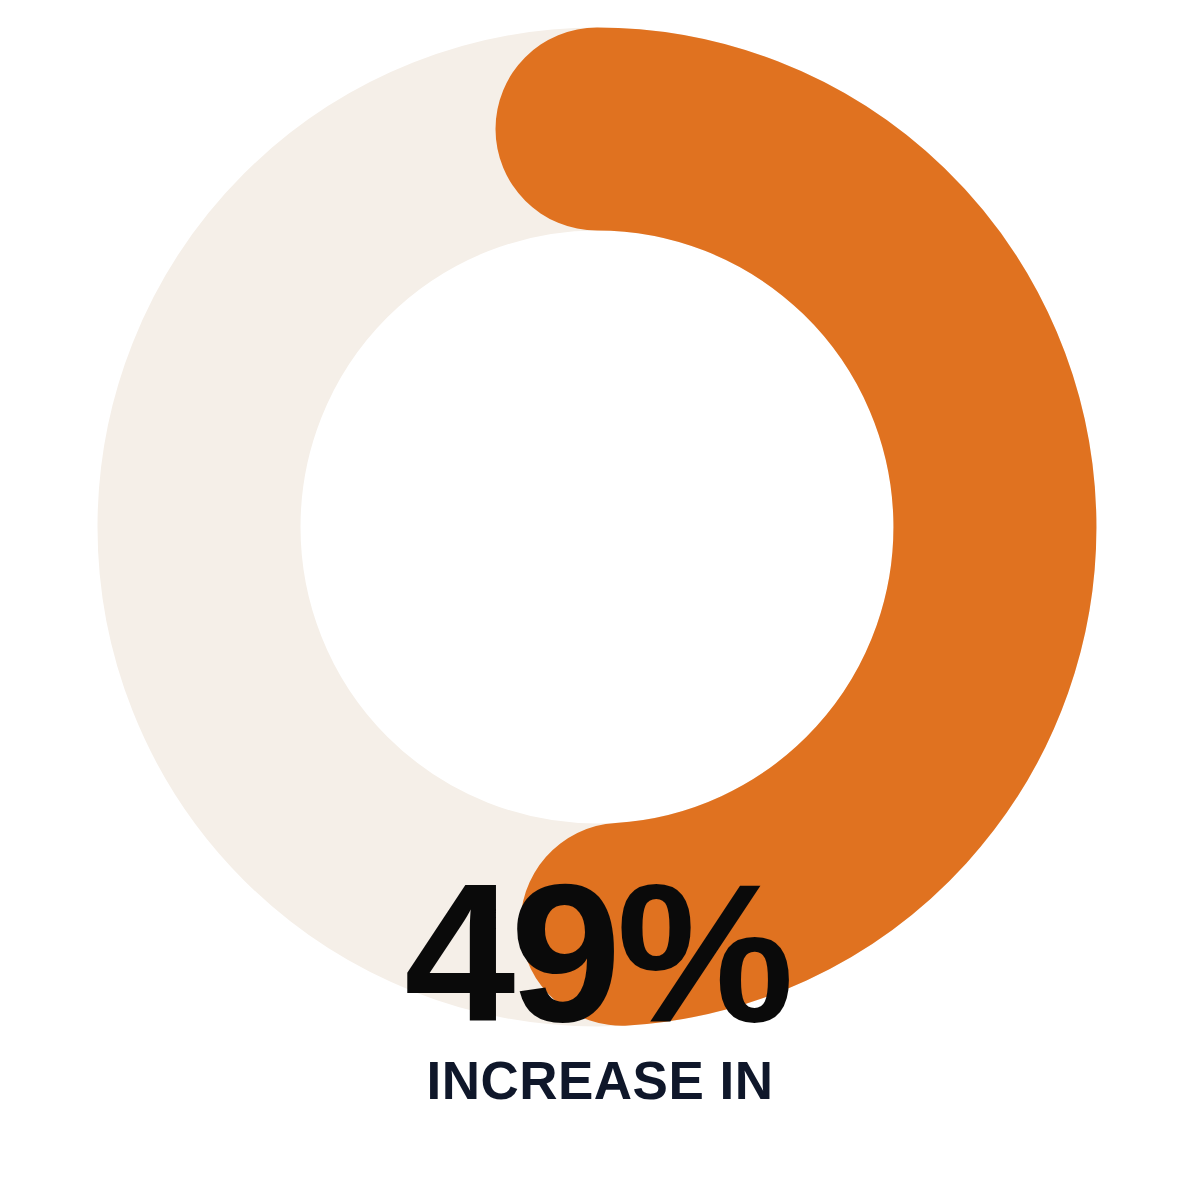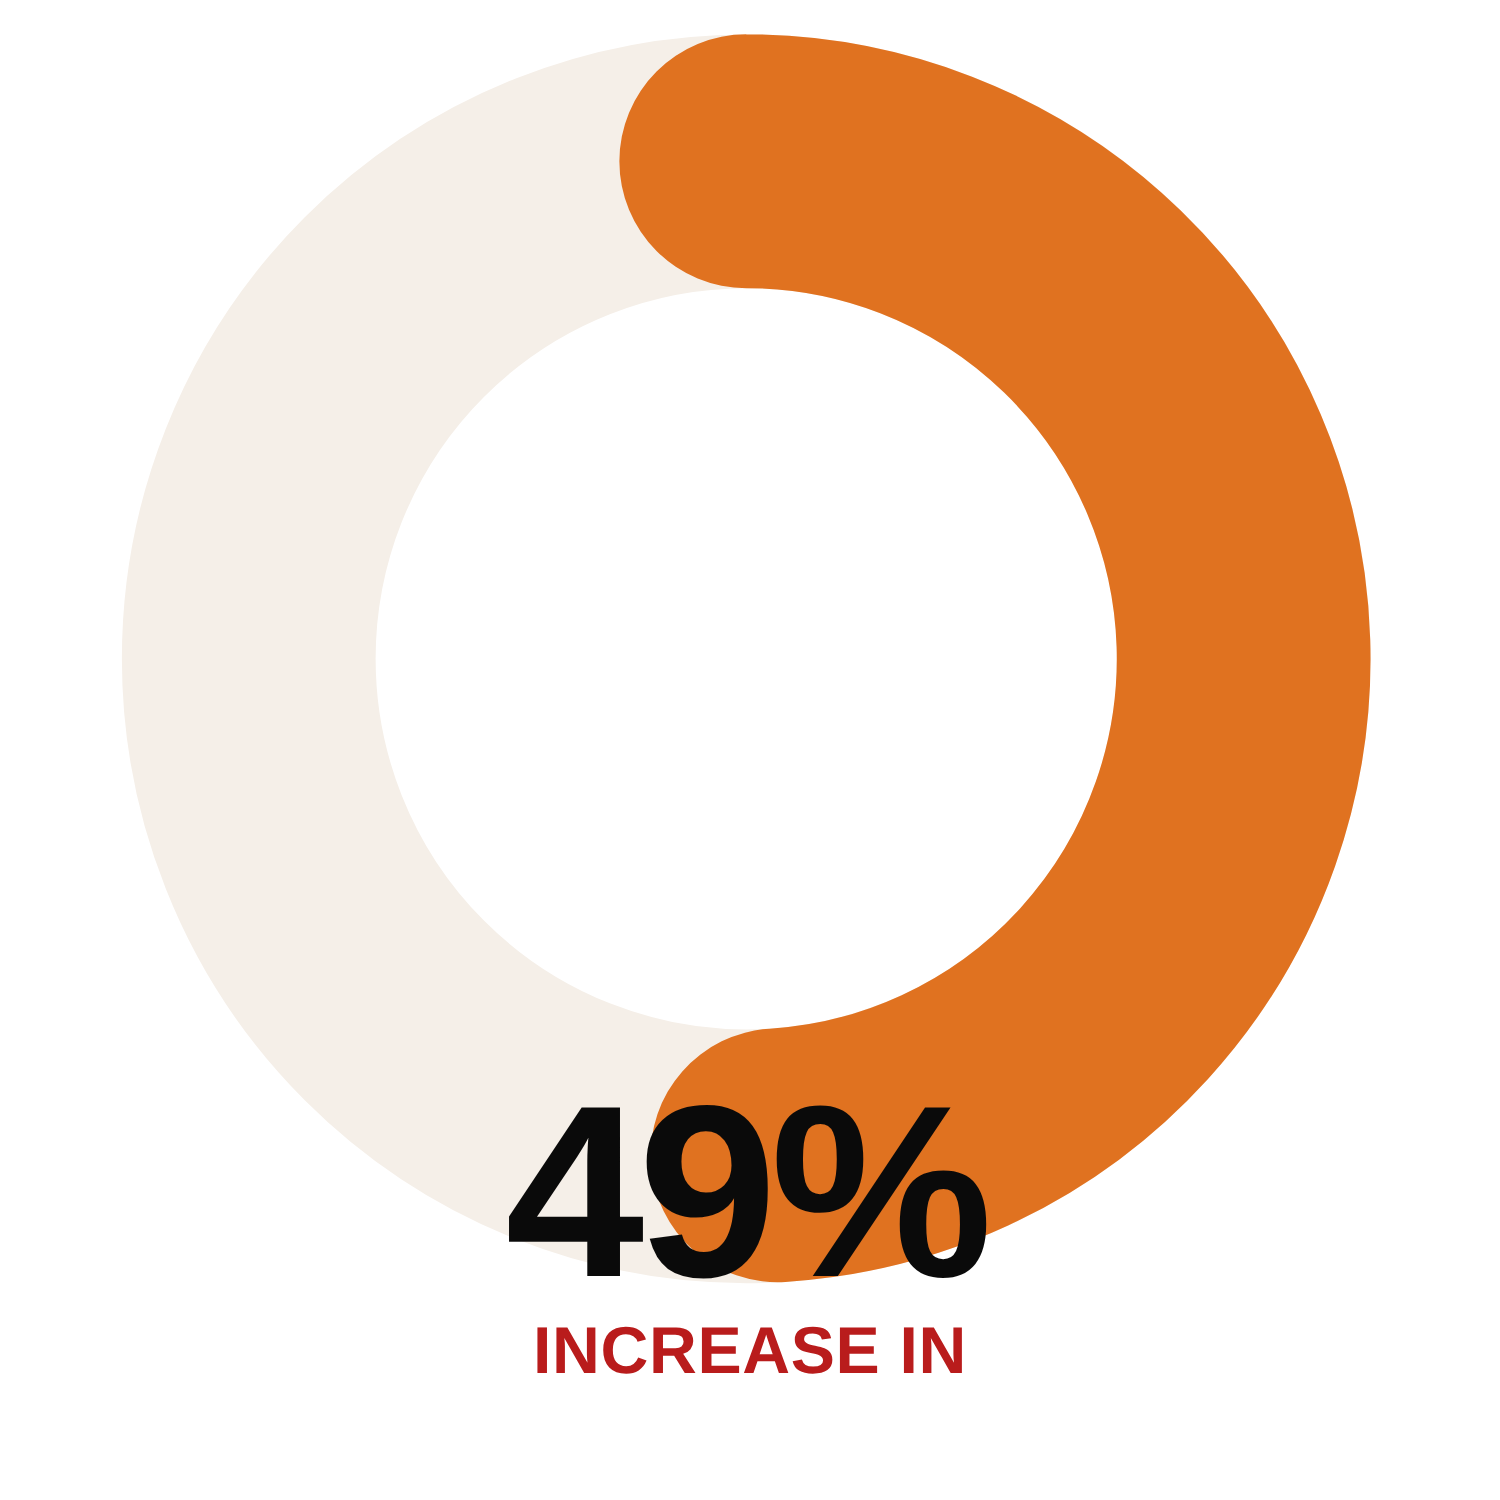--- a/index.html
+++ b/index.html
@@ -70,21 +70,21 @@
     width: 1200px;
     text-align: center;
   }
   .caption-line {
     display: block;
     font-family: "Liberation Sans", sans-serif;
     font-weight: 700;
     font-size: 53px;
     line-height: 57px;
     letter-spacing: 0.5px;
-    color: #b91c1c;
+    color: #0f172a;
     white-space: nowrap;
   }
 </style>
 </head>
 <body>
 
 <div class="infographic">
 
   <div class="gauge-wrap">
     <svg class="gauge-svg" width="1200" height="1055" viewBox="0 0 1200 1055" aria-hidden="true">

